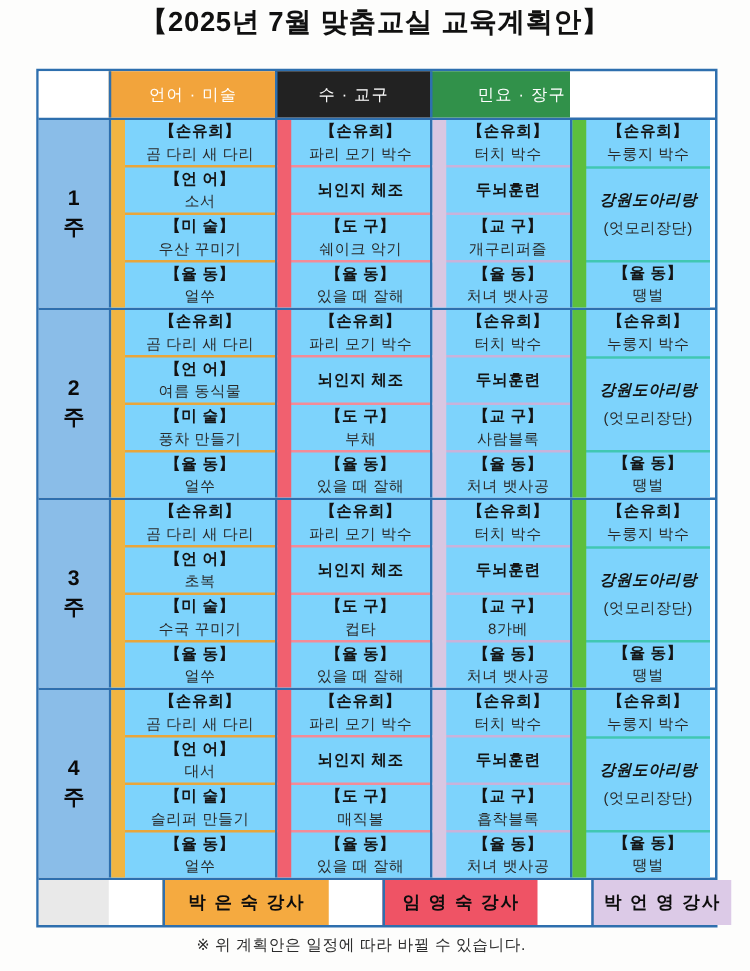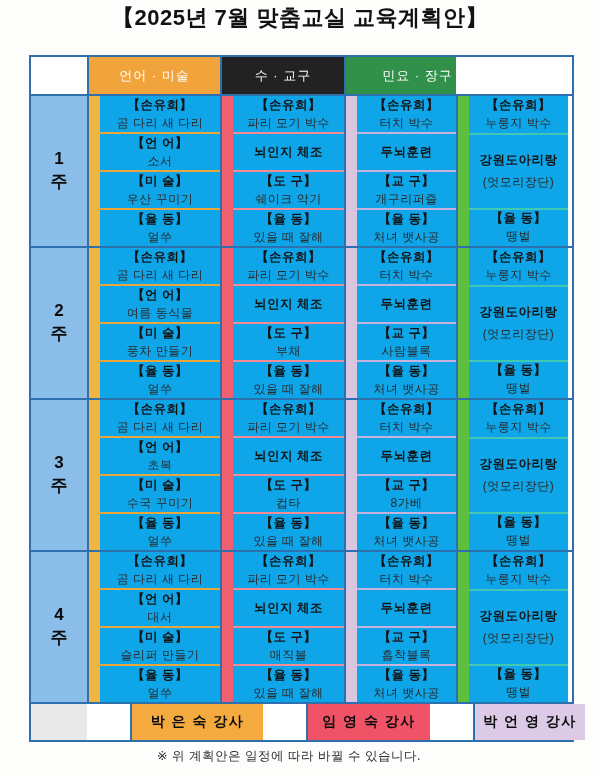--- a/index.html
+++ b/index.html
@@ -45,36 +45,36 @@
   .week-row{border-top:2px solid #2e6fae;}
   .week-label{
     background:#8abde8;
     display:flex;flex-direction:column;
     align-items:center;justify-content:center;
     font-size:17px;font-weight:800;line-height:1.35;color:#0b0b0b;
   }
   .subject-col{
     position:relative;
     display:flex;flex-direction:column;
-    background:#0ea5e9;
+    background:#7dd3fc;
   }
   .strip{
     position:absolute;left:0;top:0;bottom:0;width:11px;z-index:2;
   }
   .cell{
     flex:1 1 36px;
     min-height:36px;
     display:flex;flex-direction:column;
     align-items:center;justify-content:center;
     padding-left:11px;
     gap:1px;
   }
   .cell-head{font-size:12.5px;font-weight:800;letter-spacing:0.5px;color:#141414;}
   .cell-body{font-size:12px;letter-spacing:0.5px;color:#2a2a2a;}
-  .cell.merged .cell-head{margin-bottom:4px;}
+  .cell.merged .cell-head{margin-bottom:4px;font-style:italic;}
 
   
   .footer-row{border-top:2px solid #2e6fae;gap:43px;}
   .fcell{
     height:36px;
     display:flex;align-items:center;justify-content:center;
     font-size:14px;font-weight:800;letter-spacing:1.5px;color:#0d0d0d;
   }
   .corner-bottom{background:#e9e9e9;}
 

